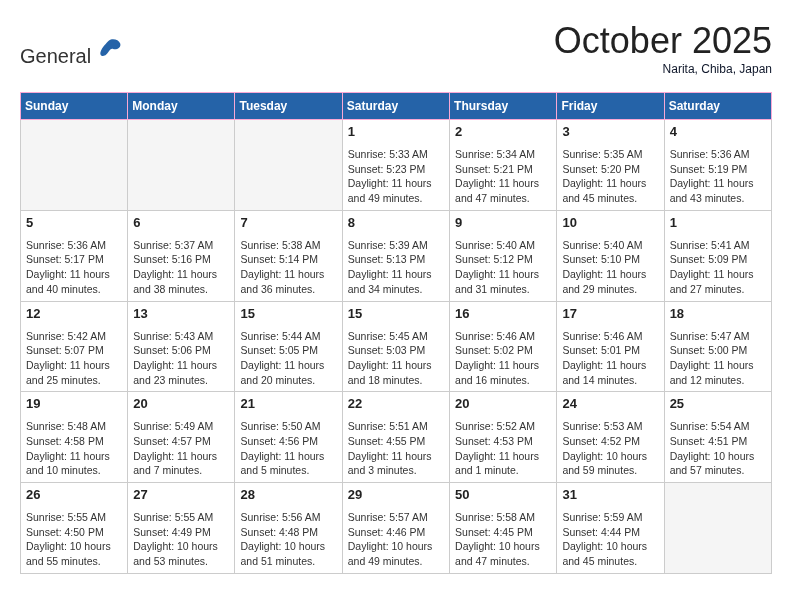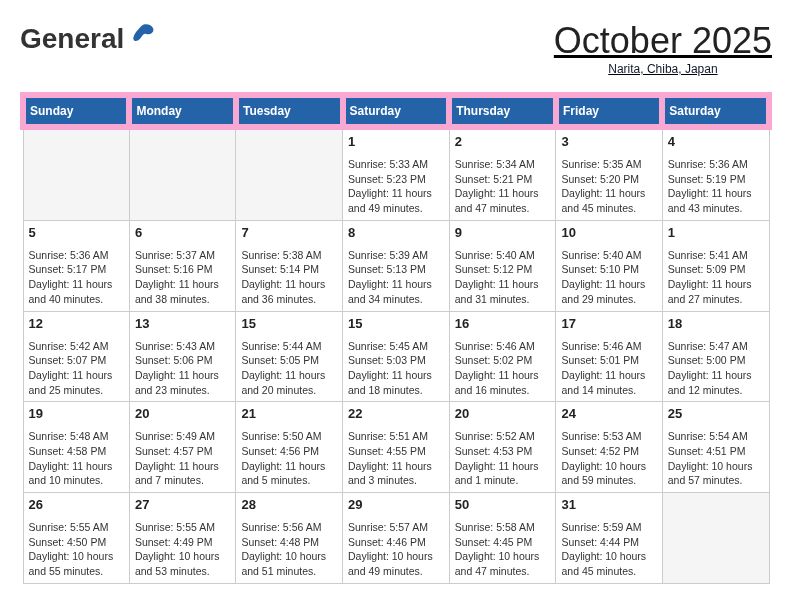--- a/index.html
+++ b/index.html
@@ -14,34 +14,34 @@
       display: flex;
       justify-content: space-between;
       align-items: flex-start;
       margin-bottom: 16px;
     }
     .logo {
       display: flex;
       align-items: center;
     }
     .logo-text {
-      font-size: 28px;
-      font-weight: bold;
+      font-size: 20px;
+      font-weight: normal;
       line-height: 1.1;
+      margin-top: 15px;
     }
     .logo-general { color: #333; }
     .logo-blue { color: #2563a8; }
     .logo-bird {
       width: 28px;
       height: 28px;
       margin-left: 4px;
     }
     .title-block {
-      text-align: center;
-      text-decoration: underline;
+      text-align: right;
     }
     .month-title {
       font-size: 36px;
       font-weight: normal;
       color: #222;
     }
     .location {
       font-size: 12px;
       color: #0f172a;
     }
@@ -50,21 +50,21 @@
       border-collapse: collapse;
       font-size: 11px;
     }
     .calendar th {
       background: #2563a8;
       color: #fff;
       padding: 6px 4px;
       text-align: left;
       font-size: 12px;
       font-weight: bold;
-      border: 6px solid #f9a8d4;
+      border: 1px solid #f9a8d4;
     }
     .calendar td {
       border: 1px solid #ccc;
       vertical-align: top;
       padding: 4px 5px;
       width: 108px;
       height: 85px;
       background: #fff;
     }
     .calendar td.empty {

